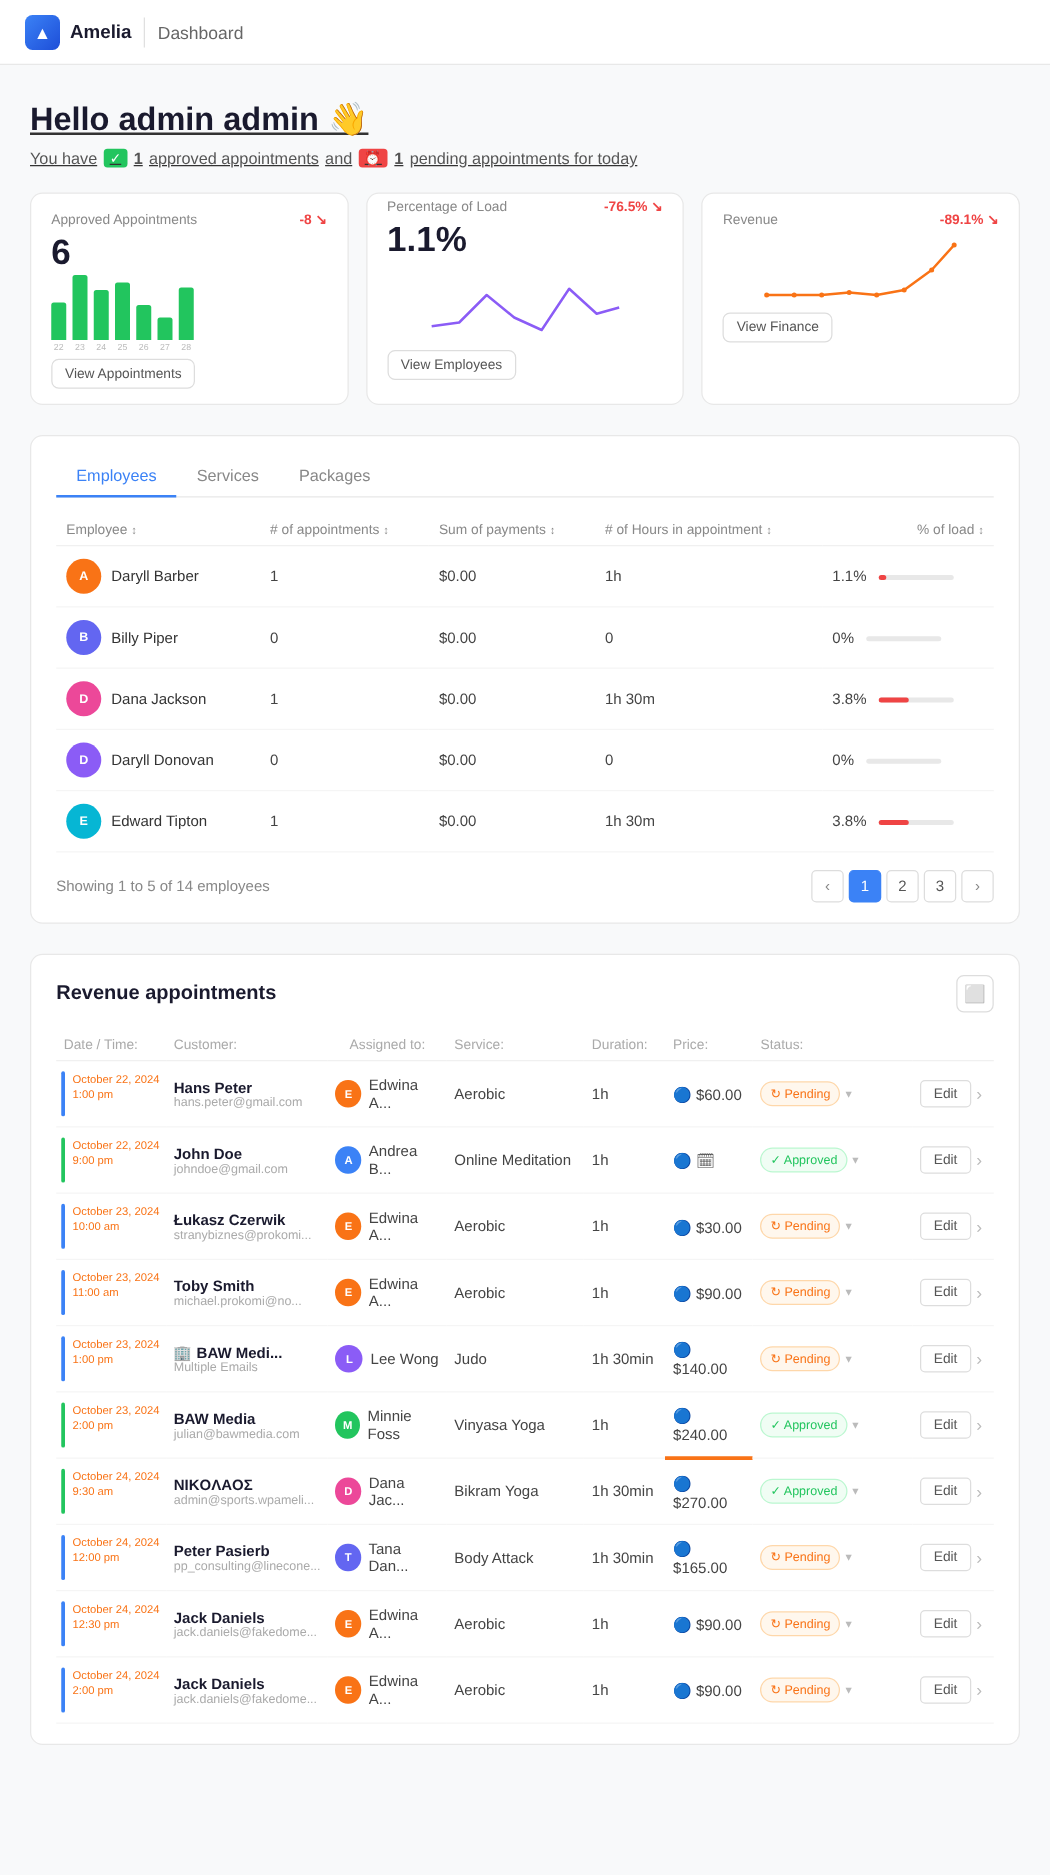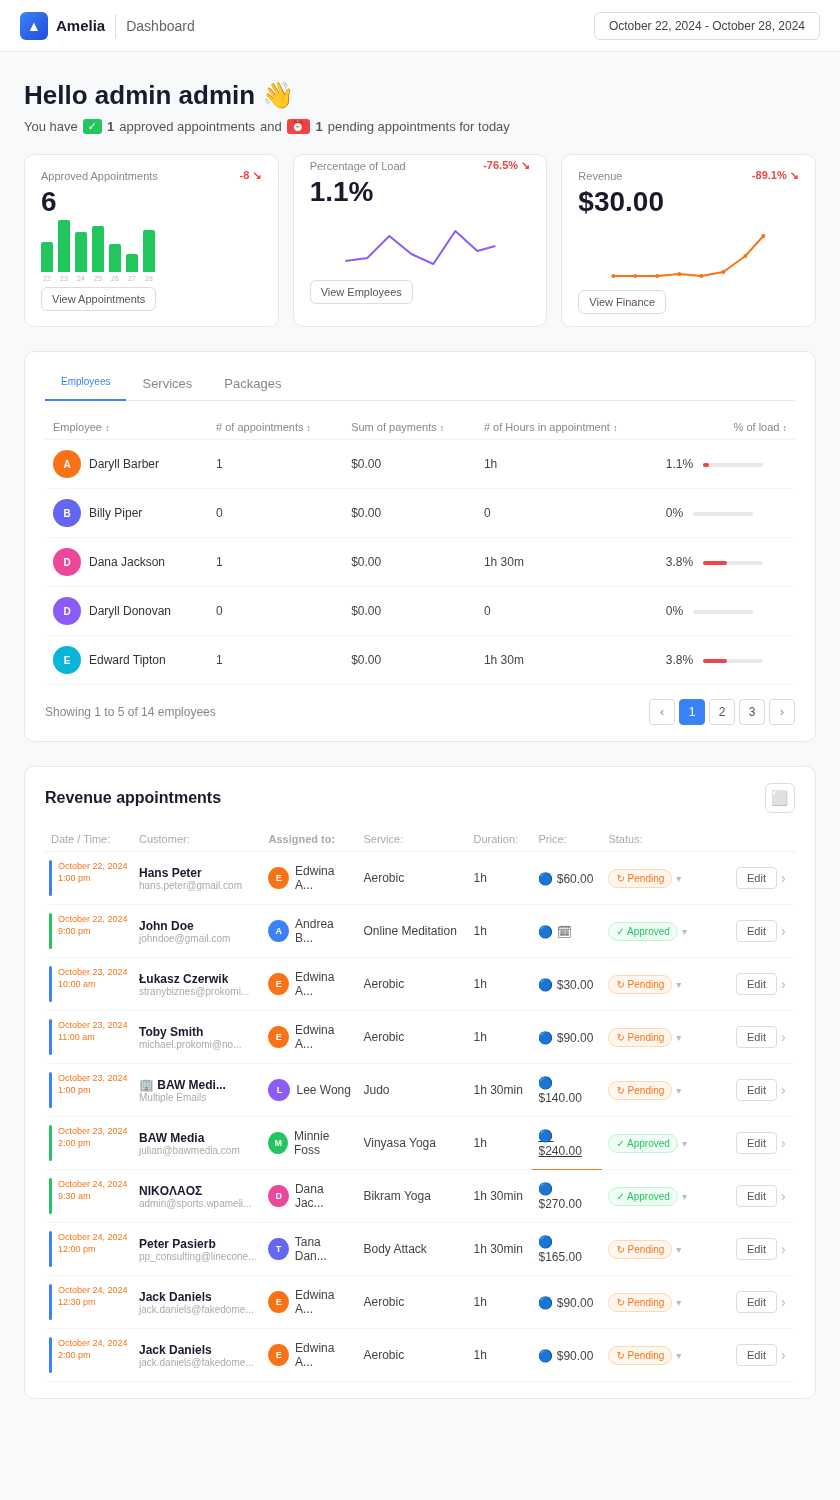--- a/index.html
+++ b/index.html
@@ -10,26 +10,25 @@
 
 <div style="background:#fff;border-bottom:1px solid #e8e8e8;display:flex;align-items:center;justify-content:space-between;padding:0 20px;height:52px;">
   <div style="display:flex;align-items:center;gap:10px;">
     <div style="display:flex;align-items:center;gap:8px;">
       <div style="width:28px;height:28px;background:linear-gradient(135deg,#3b82f6,#1d4ed8);border-radius:6px;display:flex;align-items:center;justify-content:center;color:white;font-size:14px;">▲</div>
       <span style="font-weight:700;font-size:15px;color:#1a1a2e;">Amelia</span>
     </div>
     <div style="width:1px;height:24px;background:#e0e0e0;"></div>
     <span style="font-size:14px;color:#666;font-weight:400;">Dashboard</span>
   </div>
-  <div style="font-size:12px;color:#444;border:1px solid #ddd;border-radius:6px;padding:6px 14px;background:#fff;">October 22, 2024 - October 28, 2024</div>
 </div>
 
 <div style="padding:28px 24px 24px;max-width:840px;margin:0 auto;">
 
-  <div style="margin-bottom:20px;">
+  <div style="margin-bottom:20px;text-decoration:underline;">
     <div style="font-size:26px;font-weight:700;color:#1a1a2e;margin-bottom:8px;">Hello admin admin 👋</div>
     <div style="font-size:13px;color:#555;display:flex;align-items:center;gap:5px;flex-wrap:wrap;">
       <span>You have</span>
       <span style="background:#22c55e;color:white;border-radius:3px;padding:1px 5px;font-size:11px;">✓</span>
       <span style="font-weight:600;">1</span>
       <span>approved appointments</span>
       <span>and</span>
       <span style="background:#ef4444;color:white;border-radius:3px;padding:1px 5px;font-size:11px;">⏰</span>
       <span style="font-weight:600;">1</span>
       <span>pending appointments for today</span>
@@ -77,40 +76,39 @@
         <polyline points="0,45 22,42 44,20 66,38 88,48 110,15 132,35 150,30" fill="none" stroke="#8b5cf6" stroke-width="2" stroke-linejoin="round"></polyline>
       </svg>
       <button style="border:1px solid #ddd;background:#fff;color:#555;border-radius:6px;padding:5px 10px;font-size:11px;cursor:pointer;margin-top:6px;">View Employees</button>
     </div>
 
     <div style="background:#fff;border:1px solid #e8e8e8;border-radius:10px;padding:14px 16px 12px;">
       <div style="display:flex;justify-content:space-between;align-items:center;margin-bottom:4px;">
         <span style="font-size:11px;color:#888;">Revenue</span>
         <span style="color:#ef4444;font-size:11px;font-weight:600;">-89.1% ↘</span>
       </div>
-      <div style="font-size:28px;font-weight:700;color:#1a1a2e;margin-bottom:8px;">$30.00</div>
       <svg viewBox="0 0 150 55" style="width:100%;height:55px;">
         <polyline points="0,50 22,50 44,50 66,48 88,50 110,46 132,30 150,10" fill="none" stroke="#f97316" stroke-width="2" stroke-linejoin="round"></polyline>
         <circle cx="0" cy="50" r="2" fill="#f97316"></circle>
         <circle cx="22" cy="50" r="2" fill="#f97316"></circle>
         <circle cx="44" cy="50" r="2" fill="#f97316"></circle>
         <circle cx="66" cy="48" r="2" fill="#f97316"></circle>
         <circle cx="88" cy="50" r="2" fill="#f97316"></circle>
         <circle cx="110" cy="46" r="2" fill="#f97316"></circle>
         <circle cx="132" cy="30" r="2" fill="#f97316"></circle>
         <circle cx="150" cy="10" r="2" fill="#f97316"></circle>
       </svg>
       <button style="border:1px solid #ddd;background:#fff;color:#555;border-radius:6px;padding:5px 10px;font-size:11px;cursor:pointer;margin-top:6px;">View Finance</button>
     </div>
   </div>
 
   <div style="background:#fff;border:1px solid #e8e8e8;border-radius:10px;padding:16px 20px;margin-bottom:24px;">
 
     <div style="display:flex;gap:0;margin-bottom:14px;border-bottom:1px solid #e8e8e8;">
-      <div style="padding:8px 16px;font-size:10px;color:#3b82f6;cursor:pointer;border-bottom:2px solid #3b82f6;margin-bottom:-1px;font-weight:500;">Employees</div>
+      <div style="padding:8px 16px;font-size:13px;color:#3b82f6;cursor:pointer;border-bottom:2px solid #3b82f6;margin-bottom:-1px;font-weight:500;">Employees</div>
       <div style="padding:8px 16px;font-size:13px;color:#888;cursor:pointer;border-bottom:2px solid transparent;margin-bottom:-1px;">Services</div>
       <div style="padding:8px 16px;font-size:13px;color:#888;cursor:pointer;border-bottom:2px solid transparent;margin-bottom:-1px;">Packages</div>
     </div>
 
     <table style="width:100%;border-collapse:collapse;">
       <thead>
         <tr>
           <th style="text-align:left;font-size:11px;color:#888;padding:6px 8px;border-bottom:1px solid #f0f0f0;font-weight:500;">Employee <span style="font-size:9px;">↕</span></th>
           <th style="text-align:left;font-size:11px;color:#888;padding:6px 8px;border-bottom:1px solid #f0f0f0;font-weight:500;"># of appointments <span style="font-size:9px;">↕</span></th>
           <th style="text-align:left;font-size:11px;color:#888;padding:6px 8px;border-bottom:1px solid #f0f0f0;font-weight:500;">Sum of payments <span style="font-size:9px;">↕</span></th>
@@ -208,21 +206,21 @@
     <div style="display:flex;justify-content:space-between;align-items:center;margin-bottom:14px;">
       <span style="font-size:16px;font-weight:600;color:#1a1a2e;">Revenue appointments</span>
       <button style="width:30px;height:30px;border:1px solid #ddd;border-radius:6px;display:flex;align-items:center;justify-content:center;cursor:pointer;background:#fff;font-size:14px;color:#666;">⬜</button>
     </div>
 
     <table style="width:100%;border-collapse:collapse;">
       <thead>
         <tr>
           <th style="text-align:left;font-size:11px;color:#aaa;padding:6px 6px;border-bottom:1px solid #f0f0f0;font-weight:500;width:88px;">Date / Time:</th>
           <th style="text-align:left;font-size:11px;color:#aaa;padding:6px 6px;border-bottom:1px solid #f0f0f0;font-weight:500;width:120px;">Customer:</th>
-          <th style="text-align:left;font-size:11px;color:#aaa;padding:6px 6px;border-bottom:1px solid #f0f0f0;font-weight:700;width:95px;">Assigned to:</th>
+          <th style="text-align:center;font-size:11px;color:#aaa;padding:6px 6px;border-bottom:1px solid #f0f0f0;font-weight:400;width:95px;">Assigned to:</th>
           <th style="text-align:left;font-size:11px;color:#aaa;padding:6px 6px;border-bottom:1px solid #f0f0f0;font-weight:500;width:110px;">Service:</th>
           <th style="text-align:left;font-size:11px;color:#aaa;padding:6px 6px;border-bottom:1px solid #f0f0f0;font-weight:500;width:65px;">Duration:</th>
           <th style="text-align:left;font-size:11px;color:#aaa;padding:6px 6px;border-bottom:1px solid #f0f0f0;font-weight:500;width:70px;">Price:</th>
           <th style="text-align:left;font-size:11px;color:#aaa;padding:6px 6px;border-bottom:1px solid #f0f0f0;font-weight:500;">Status:</th>
           <th style="border-bottom:1px solid #f0f0f0;width:65px;"></th>
         </tr>
       </thead>
       <tbody id="appointments-tbody">
       <tr>
     <td style="padding:8px 4px;border-bottom:1px solid #f5f5f5;">
@@ -419,21 +417,21 @@
       <div style="font-size:10px;color:#aaa;">julian@bawmedia.com</div>
     </td>
     <td style="padding:8px 6px;border-bottom:1px solid #f5f5f5;">
       <div style="display:flex;align-items:center;gap:6px;">
         <div style="width:22px;height:22px;border-radius:50%;background:#22c55e;display:flex;align-items:center;justify-content:center;color:white;font-size:9px;font-weight:600;">M</div>
         <span style="font-size:12px;color:#444;">Minnie Foss</span>
       </div>
     </td>
     <td style="padding:8px 6px;border-bottom:1px solid #f5f5f5;font-size:12px;color:#444;">Vinyasa Yoga</td>
     <td style="padding:8px 6px;border-bottom:1px solid #f5f5f5;font-size:12px;color:#444;">1h</td>
-    <td style="padding:8px 6px;border-bottom:1px solid #f97316;text-decoration:underline;"><span style="font-size:12px;color:#444;">🔵 $240.00</span></td>
+    <td style="padding:8px 6px;border-bottom:3px solid #f97316;"><span style="font-size:12px;color:#444;">🔵 $240.00</span></td>
     <td style="padding:8px 6px;border-bottom:1px solid #f5f5f5;">
       <div style="display:flex;align-items:center;gap:4px;">
         <span style="display:inline-flex;align-items:center;gap:3px;padding:3px 7px;border-radius:10px;font-size:10px;font-weight:500;background:#f0fdf4;color:#22c55e;border:1px solid #bbf7d0;">✓ Approved</span>
         <span style="font-size:10px;color:#bbb;cursor:pointer;">▾</span>
       </div>
     </td>
     <td style="padding:8px 6px;border-bottom:1px solid #f5f5f5;">
       <div style="display:flex;align-items:center;gap:4px;">
         <button style="border:1px solid #ddd;background:#fff;color:#555;border-radius:4px;padding:4px 10px;font-size:11px;cursor:pointer;">Edit</button>
         <span style="color:#bbb;font-size:14px;cursor:pointer;">›</span>

